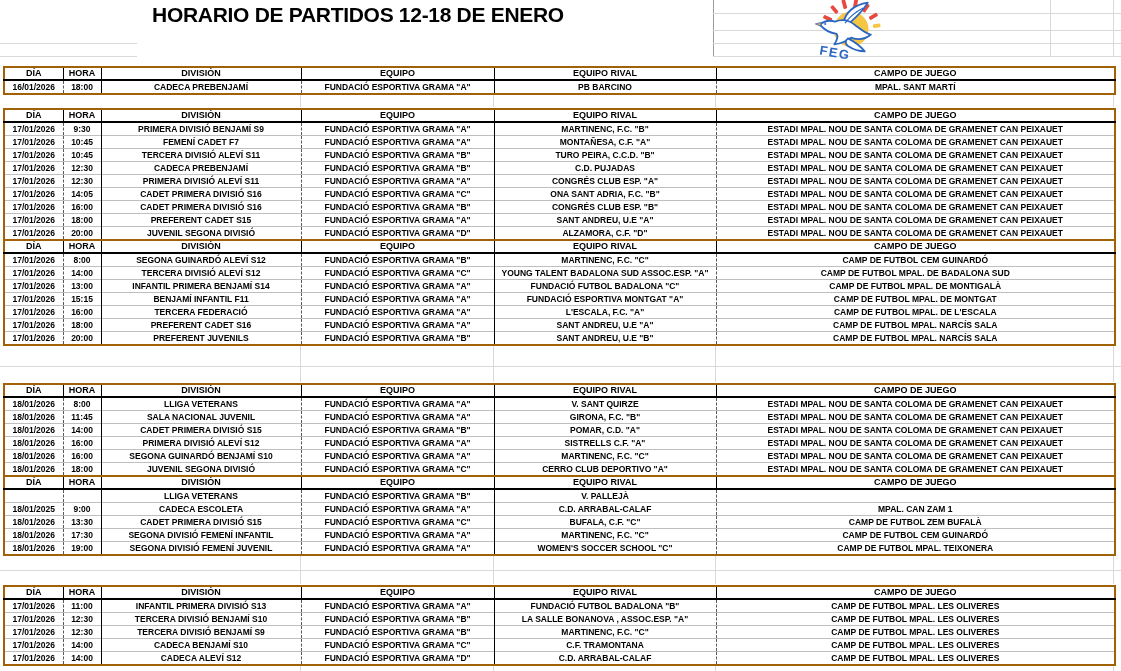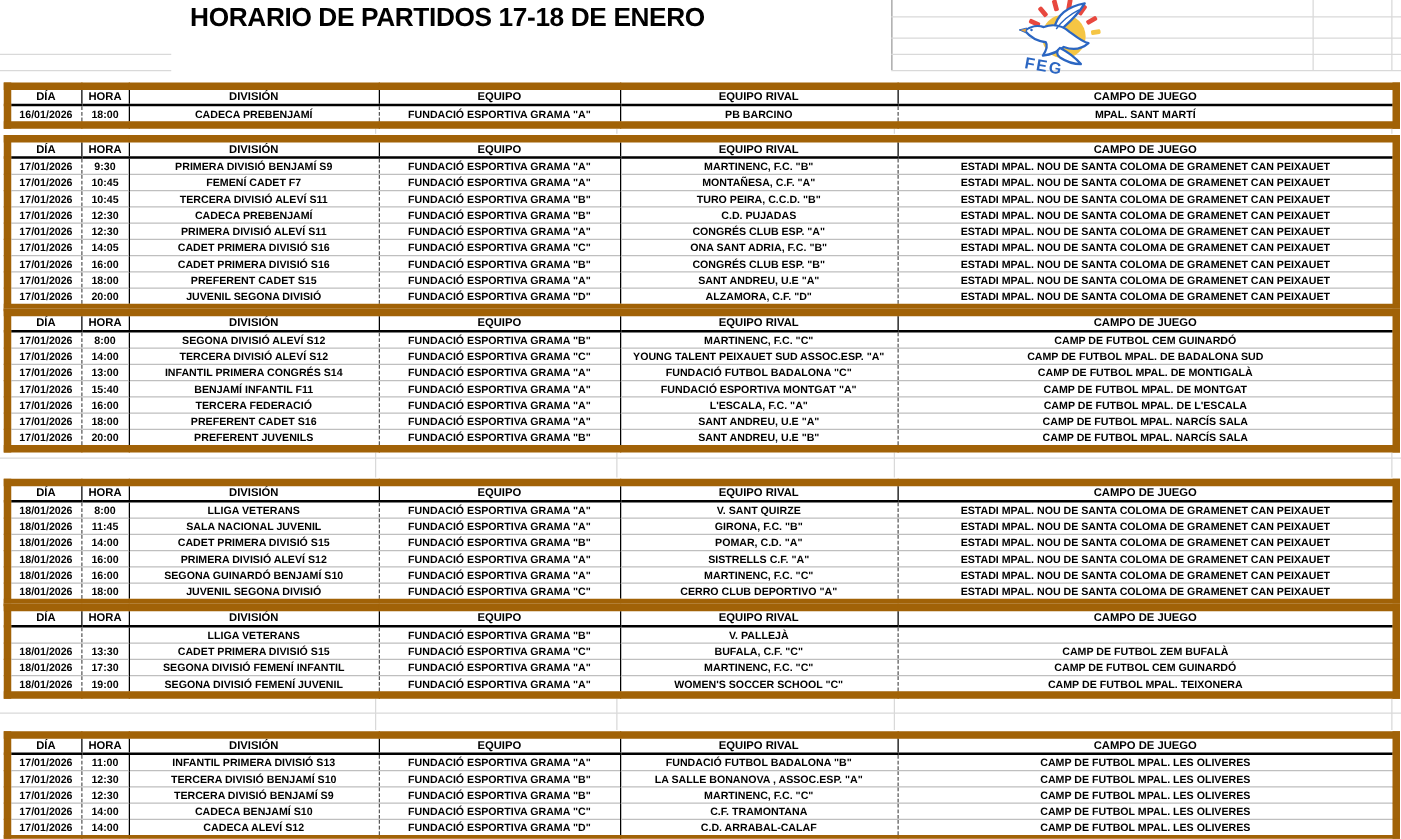--- a/index.html
+++ b/index.html
@@ -11,21 +11,21 @@
 
   .logo{position:absolute;left:810px;top:0;width:76px;height:60px;}
 
   
   .gl{position:absolute;background:#d9d9d9;}
   .gl.dark{background:#9b9b9b;}
   .gl.h{height:1px;}
   .gl.v{width:1px;}
 
   .tblock{position:absolute;left:3px;}
-  table.sched{border-collapse:collapse;table-layout:fixed;border:6px solid #a16207;
+  table.sched{border-collapse:collapse;table-layout:fixed;border:2px solid #a16207;
               background:#fff;}
   table.sched.stacked{margin-top:-2px;}
   col.c0{width:59px}col.c1{width:38px}col.c2{width:200px}
   col.c3{width:193px}col.c4{width:222px}col.c5{width:399px}
   table.sched th{height:11px;font-size:9px;font-weight:bold;line-height:11px;
                  padding:0 1px;text-align:center;border:1px solid #000;
                  border-bottom:2px solid #000;white-space:nowrap;overflow:hidden;}
   table.sched td{height:12px;font-size:8.5px;font-weight:bold;line-height:12px;
                  padding:0 1px;text-align:center;border-top:1px solid #bfbfbf;
                  white-space:nowrap;overflow:hidden;}
@@ -65,21 +65,21 @@
   <div class="gl v" style="left:493px;top:556px;height:28px;"></div>
   <div class="gl v" style="left:715px;top:556px;height:28px;"></div>
   <div class="gl v" style="left:1113px;top:556px;height:28px;"></div>
 
   <div class="gl v" style="left:300px;top:666px;height:5px;"></div>
   <div class="gl v" style="left:493px;top:666px;height:5px;"></div>
   <div class="gl v" style="left:715px;top:666px;height:5px;"></div>
   <div class="gl v" style="left:1113px;top:666px;height:5px;"></div>
 </div>
 
-<div class="title">HORARIO DE PARTIDOS 17-18 DE ENERO</div>
+<div class="title">HORARIO DE PARTIDOS 12-18 DE ENERO</div>
 
 <div class="logo">
   <svg width="76" height="60" viewBox="0 0 100 78">
     <circle cx="54" cy="38" r="23" fill="#F5C544"></circle>
     <g fill="#E8483F">
       <rect x="-2.5" y="-6" width="5" height="12" rx="1.5" transform="translate(23.2,23.6) rotate(-65)"></rect>
       <rect x="-2.5" y="-6" width="5" height="12" rx="1.5" transform="translate(32.1,12) rotate(-40)"></rect>
       <rect x="-2.5" y="-6" width="5" height="12" rx="1.5" transform="translate(45.2,5.2) rotate(-15)"></rect>
       <rect x="-2.5" y="-6" width="5" height="12" rx="1.5" transform="translate(59.9,4.5) rotate(10)"></rect>
       <rect x="-2.5" y="-6" width="5" height="12" rx="1.5" transform="translate(73.5,10.1) rotate(35)"></rect>
@@ -247,44 +247,44 @@
             <th>DIVISIÓN</th>
             <th>EQUIPO</th>
             <th>EQUIPO RIVAL</th>
             <th>CAMPO DE JUEGO</th>
           </tr>
         </thead>
         <tbody>
           <tr>
             <td>17/01/2026</td>
             <td>8:00</td>
-            <td>SEGONA DIVISIÓ ALEVÍ S12</td>
+            <td>SEGONA GUINARDÓ ALEVÍ S12</td>
             <td>FUNDACIÓ ESPORTIVA GRAMA "B"</td>
             <td>MARTINENC, F.C. "C"</td>
             <td>CAMP DE FUTBOL CEM GUINARDÓ</td>
           </tr>
           <tr>
             <td>17/01/2026</td>
             <td>14:00</td>
             <td>TERCERA DIVISIÓ ALEVÍ S12</td>
             <td>FUNDACIÓ ESPORTIVA GRAMA "C"</td>
-            <td>YOUNG TALENT PEIXAUET SUD ASSOC.ESP. "A"</td>
+            <td>YOUNG TALENT BADALONA SUD ASSOC.ESP. "A"</td>
             <td>CAMP DE FUTBOL MPAL. DE BADALONA SUD</td>
           </tr>
           <tr>
             <td>17/01/2026</td>
             <td>13:00</td>
-            <td>INFANTIL PRIMERA CONGRÉS S14</td>
+            <td>INFANTIL PRIMERA BENJAMÍ S14</td>
             <td>FUNDACIÓ ESPORTIVA GRAMA "A"</td>
             <td>FUNDACIÓ FUTBOL BADALONA "C"</td>
             <td>CAMP DE FUTBOL MPAL. DE MONTIGALÀ</td>
           </tr>
           <tr>
             <td>17/01/2026</td>
-            <td>15:40</td>
+            <td>15:15</td>
             <td>BENJAMÍ INFANTIL F11</td>
             <td>FUNDACIÓ ESPORTIVA GRAMA "A"</td>
             <td>FUNDACIÓ ESPORTIVA MONTGAT "A"</td>
             <td>CAMP DE FUTBOL MPAL. DE MONTGAT</td>
           </tr>
           <tr>
             <td>17/01/2026</td>
             <td>16:00</td>
             <td>TERCERA FEDERACIÓ</td>
             <td>FUNDACIÓ ESPORTIVA GRAMA "A"</td>
@@ -408,20 +408,28 @@
         <tbody>
           <tr>
             <td></td>
             <td></td>
             <td>LLIGA VETERANS</td>
             <td>FUNDACIÓ ESPORTIVA GRAMA "B"</td>
             <td>V. PALLEJÀ</td>
             <td></td>
           </tr>
           <tr>
+            <td>18/01/2025</td>
+            <td>9:00</td>
+            <td>CADECA ESCOLETA</td>
+            <td>FUNDACIÓ ESPORTIVA GRAMA "A"</td>
+            <td>C.D. ARRABAL-CALAF</td>
+            <td>MPAL. CAN ZAM 1</td>
+          </tr>
+          <tr>
             <td>18/01/2026</td>
             <td>13:30</td>
             <td>CADET PRIMERA DIVISIÓ S15</td>
             <td>FUNDACIÓ ESPORTIVA GRAMA "C"</td>
             <td>BUFALA, C.F. "C"</td>
             <td>CAMP DE FUTBOL ZEM BUFALÀ</td>
           </tr>
           <tr>
             <td>18/01/2026</td>
             <td>17:30</td>

